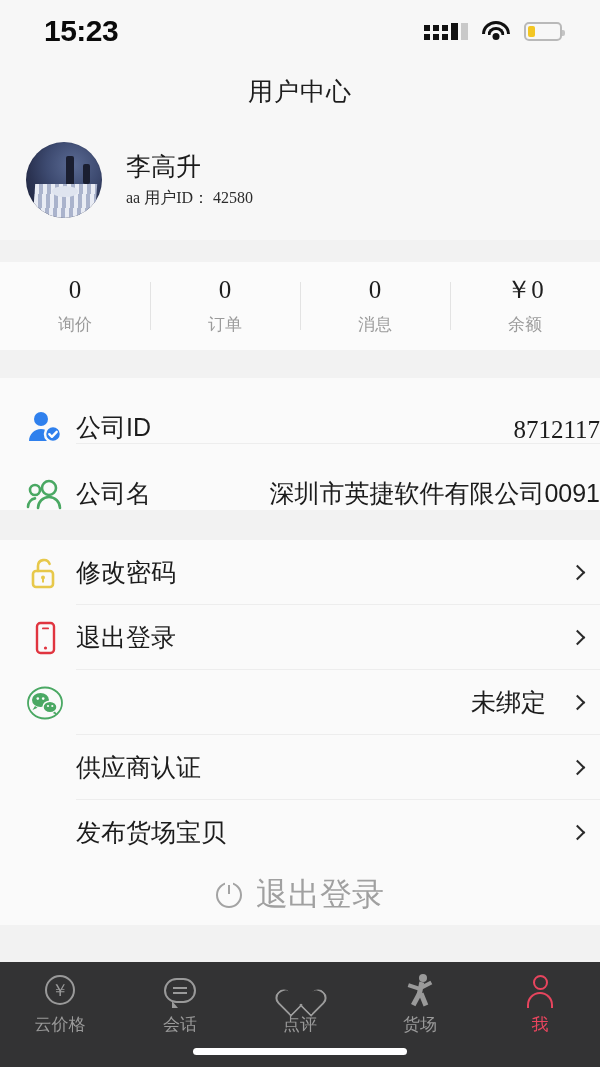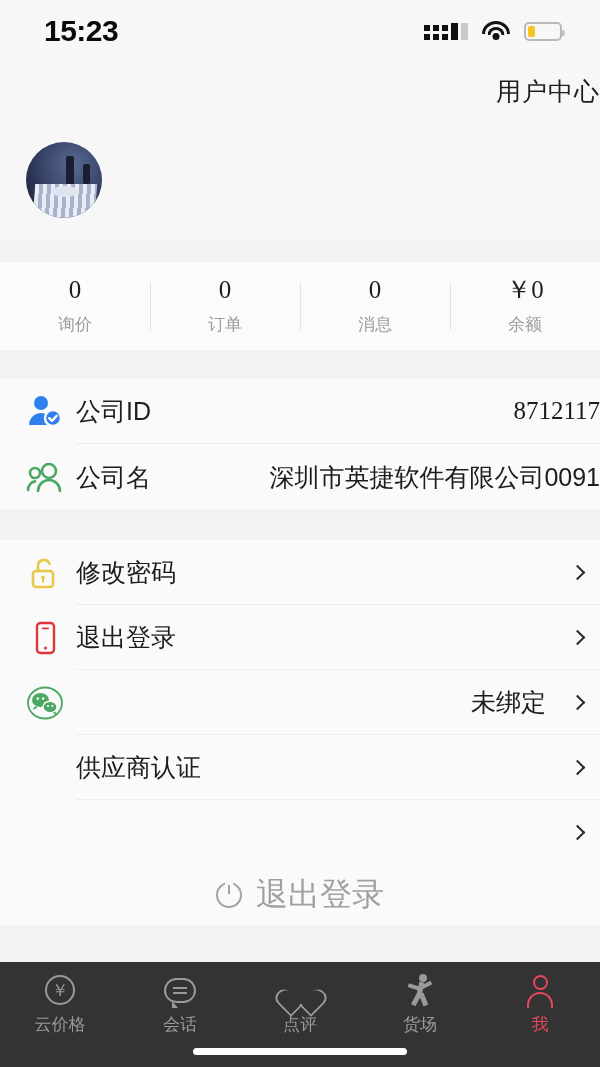--- a/index.html
+++ b/index.html
@@ -47,21 +47,21 @@
   }
   .batt .fill { height:100%; width:22%; background:#f3c623; border-radius:2px; }
   .batt .cap {
     position:absolute; right:-5px; top:6px; width:3px; height:6px;
     background:#c4c4c4; border-radius:0 2px 2px 0;
   }
 
   
   .navbar {
     height:58px; background:#f7f7f7;
-    display:flex; align-items:center; justify-content:flex-end;
+    display:flex; align-items:center; justify-content:center;
   }
   .nav-title { font-size:25px; color:#1d1d1d; letter-spacing:1px; }
 
   
   .profile {
     background:#f7f7f7; height:120px;
     display:flex; align-items:center; padding:0 0 0 26px;
   }
   .avatar {
     width:76px; height:76px; border-radius:50%; flex:0 0 76px;
@@ -122,21 +122,21 @@
   .row .label { font-size:25px; color:#1c1c1c; white-space:nowrap; }
   .row .value {
     margin-left:auto; font-size:25px; color:#1c1c1c; white-space:nowrap;
     font-family:"Liberation Serif", serif;
   }
   .row .value.cjk { font-family:"Liberation Sans", sans-serif; }
   .row.sep::after {
     content:""; position:absolute; left:76px; right:0; bottom:0;
     height:1px; background:#ededed;
   }
-  .company-card .row { height:66px; }
+  .company-card .row { height:66px;align-items:flex-end; }
 
   
   .menu-card .row { height:65px; padding-left:14px;text-align:center; }
   .menu-card .row .label { font-size:25px; }
   .menu-card .row .value {
     font-size:25px; color:#1c1c1c; margin-right:14px;
   }
   .chev {
     width:34px; flex:0 0 34px; display:flex; align-items:center; justify-content:center;
     margin-left:auto; margin-right:6px;
@@ -272,20 +272,24 @@
   <div class="nav-title">用户中心</div>
 </div>
 
 <div class="profile">
   <div class="avatar">
     <span class="ab1"></span>
       <span class="ab2"></span>
     <span class="cloth"></span>
       <span class="plate"></span>
   </div>
+  <div class="profile-text">
+    <div class="profile-name">李高升</div>
+    <div class="profile-sub">aa 用户ID： 42580</div>
+  </div>
 </div>
 
 <div class="stats">
   <div class="stat">
     <div class="stat-num">0</div>
     <div class="stat-label">询价</div>
   </div>
   <div class="stat">
     <div class="stat-num">0</div>
     <div class="stat-label">订单</div>
@@ -387,20 +391,21 @@
   <div class="row sep noicon">
     <div class="ico"></div>
     <div class="label">供应商认证</div>
     <div class="chev">
         <span></span>
       </div>
   </div>
 
   <div class="row noicon">
     <div class="ico"></div>
+    <div class="label">发布货场宝贝</div>
     <div class="chev">
         <span></span>
       </div>
   </div>
 </div>
 
 <div class="logout">
   <div class="pwr"></div>
   <div class="txt">退出登录</div>
 </div>

